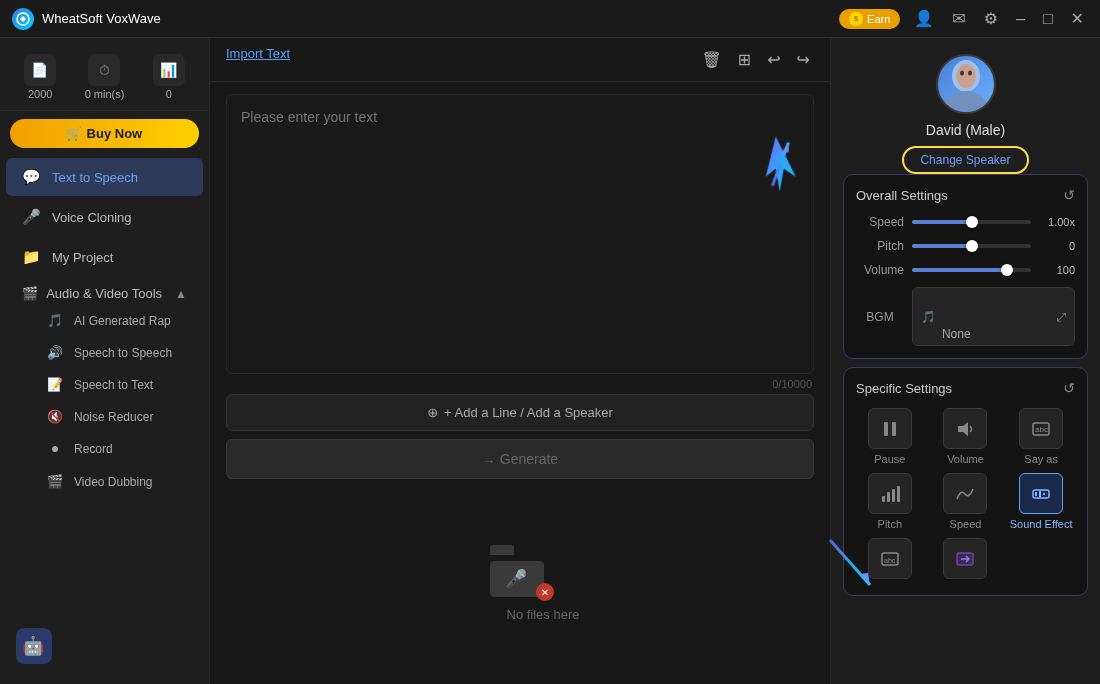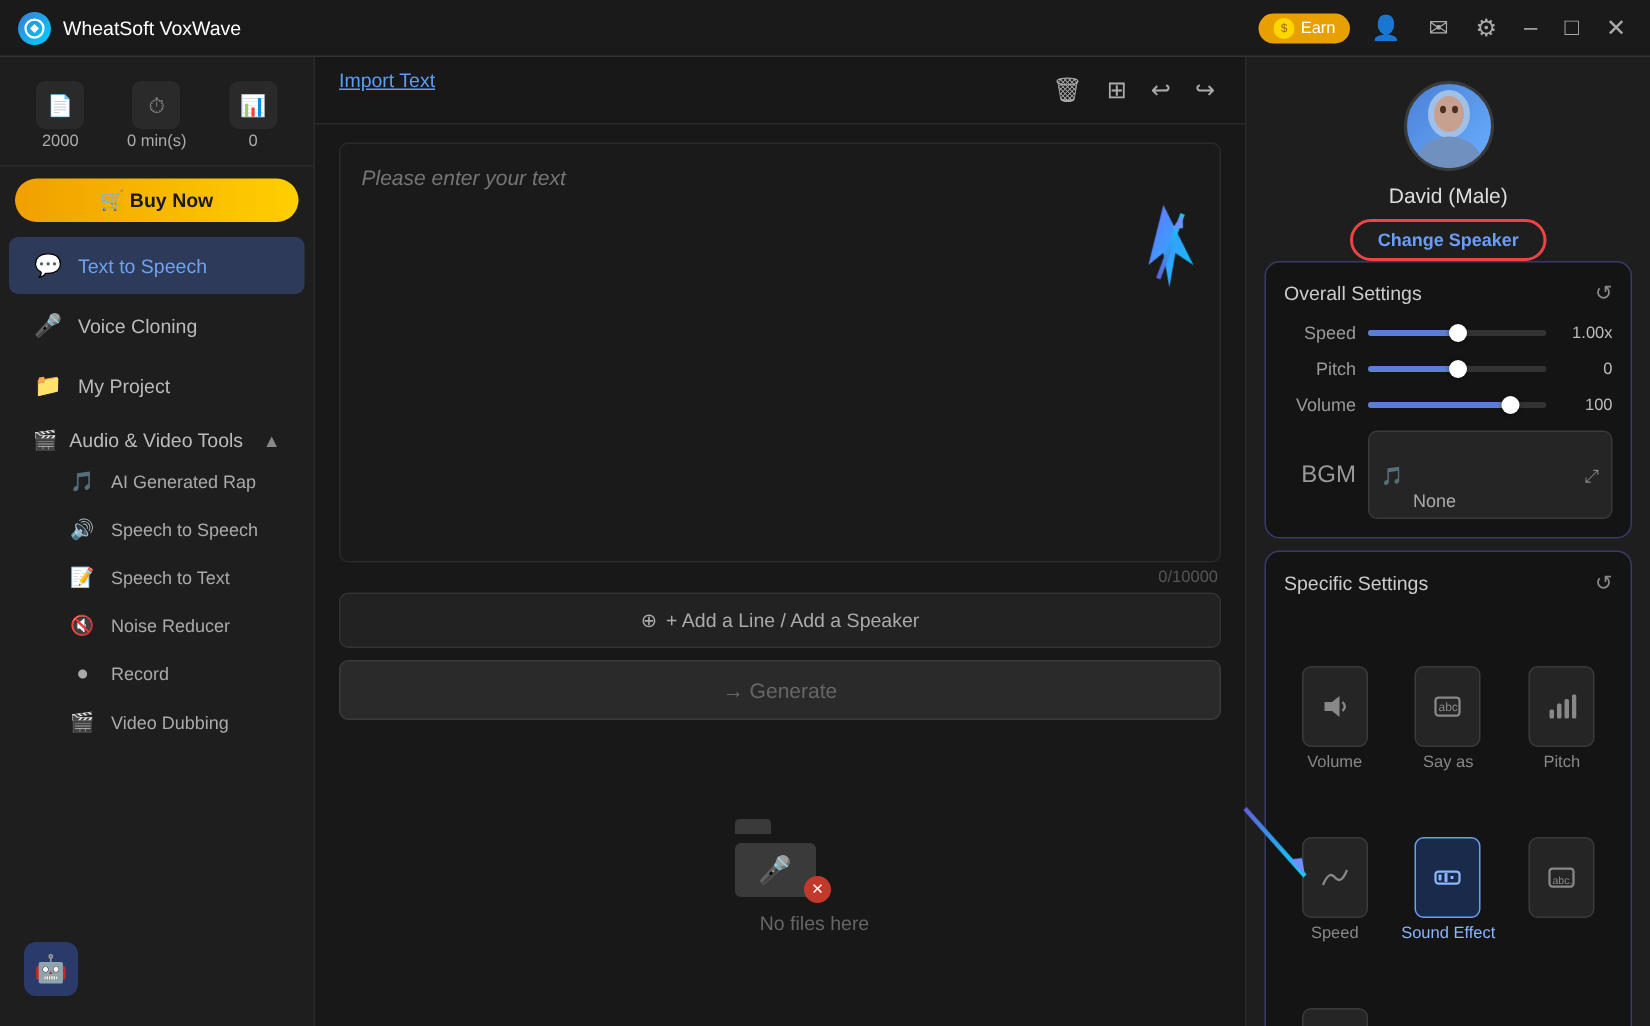--- a/index.html
+++ b/index.html
@@ -233,21 +233,20 @@
       background: #1a1a1a;
       border: 1px solid #2a2a2a;
       border-radius: 6px;
       padding: 14px;
       color: #666;
       font-size: 14px;
       resize: none;
       outline: none;
       font-family: inherit;
       min-height: 280px;
-      font-style: italic;
     }
     .editor-footer {
       display: flex;
       justify-content: flex-end;
       padding: 4px 2px;
       font-size: 11px;
       color: #555;
     }
     .add-line-btn {
       background: #222;
@@ -343,27 +342,27 @@
       border: 2px solid #3a3a3a;
     }
     .speaker-name {
       color: #ddd;
       font-size: 14px;
       font-weight: 500;
       margin-bottom: 8px;
     }
     .change-speaker-btn {
       background: none;
-      border: 2px solid #ef4444;
+      border: 2px solid #fde047;
       border-radius: 20px;
       color: #6a9ef5;
       font-size: 12px;
       padding: 5px 16px;
       cursor: pointer;
-      font-weight: 700;
+      font-weight: 400;
     }
 
     
     .settings-panel {
       background: #141414;
       border: 1px solid #3a3a6a;
       border-radius: 10px;
       padding: 12px;
       margin-bottom: 8px;
     }
@@ -428,23 +427,23 @@
       text-align: right;
       flex-shrink: 0;
     }
     .bgm-row {
       display: flex;
       align-items: center;
       gap: 8px;
     }
     .bgm-label {
       width: 48px;
-      font-size: 16px;
+      font-size: 12px;
       color: #999;
-      text-align: right;
+      text-align: center;
       flex-shrink: 0;
     }
     .bgm-select {
       flex: 1;
       background: #252525;
       border: 1px solid #3a3a3a;
       border-radius: 6px;
       color: #aaa;
       font-size: 12px;
       padding: 4px 8px;
@@ -470,28 +469,27 @@
       margin-top: 8px;
     }
     .spec-item {
       display: flex;
       flex-direction: column;
       align-items: center;
       gap: 4px;
       cursor: pointer;
     }
     .spec-icon-box {
-      width: 44px; height: 54px;
+      width: 44px; height: 41px;
       background: #252525;
       border: 1px solid #3a3a3a;
       border-radius: 6px;
       display: flex; align-items: center; justify-content: center;
       font-size: 16px;
       color: #888;
-      margin-top: 36px;
     }
     .spec-icon-box.highlighted {
       border-color: #6a9ef5;
       background: #1a2a4a;
       color: #8ab5ff;
     }
     .spec-label {
       font-size: 11px;
       color: #888;
     }
@@ -695,20 +693,29 @@
       </div>
     </div>
 
     <div class="specific-settings">
       <div class="settings-header">
         <span class="settings-title">Specific Settings</span>
         <button class="reset-btn">↺</button>
       </div>
       <div class="specific-grid">
 
+        <div class="spec-item">
+          <div class="spec-icon-box">
+            <svg width="20" height="20" viewBox="0 0 20 20">
+                <rect x="4" y="3" width="4" height="14" fill="#888" rx="1"></rect>
+                <rect x="12" y="3" width="4" height="14" fill="#888" rx="1"></rect>
+              </svg>
+          </div>
+          <span class="spec-label">Pause</span>
+        </div>
 
         <div class="spec-item">
           <div class="spec-icon-box">
             <svg width="20" height="20" viewBox="0 0 20 20">
                 <polygon points="3,7 8,7 13,3 13,17 8,13 3,13" fill="#888"></polygon>
                 <path d="M15 7 Q18 10 15 13" stroke="#888" fill="none" stroke-width="1.5"></path>
               </svg>
           </div>
           <span class="spec-label">Volume</span>
         </div>

